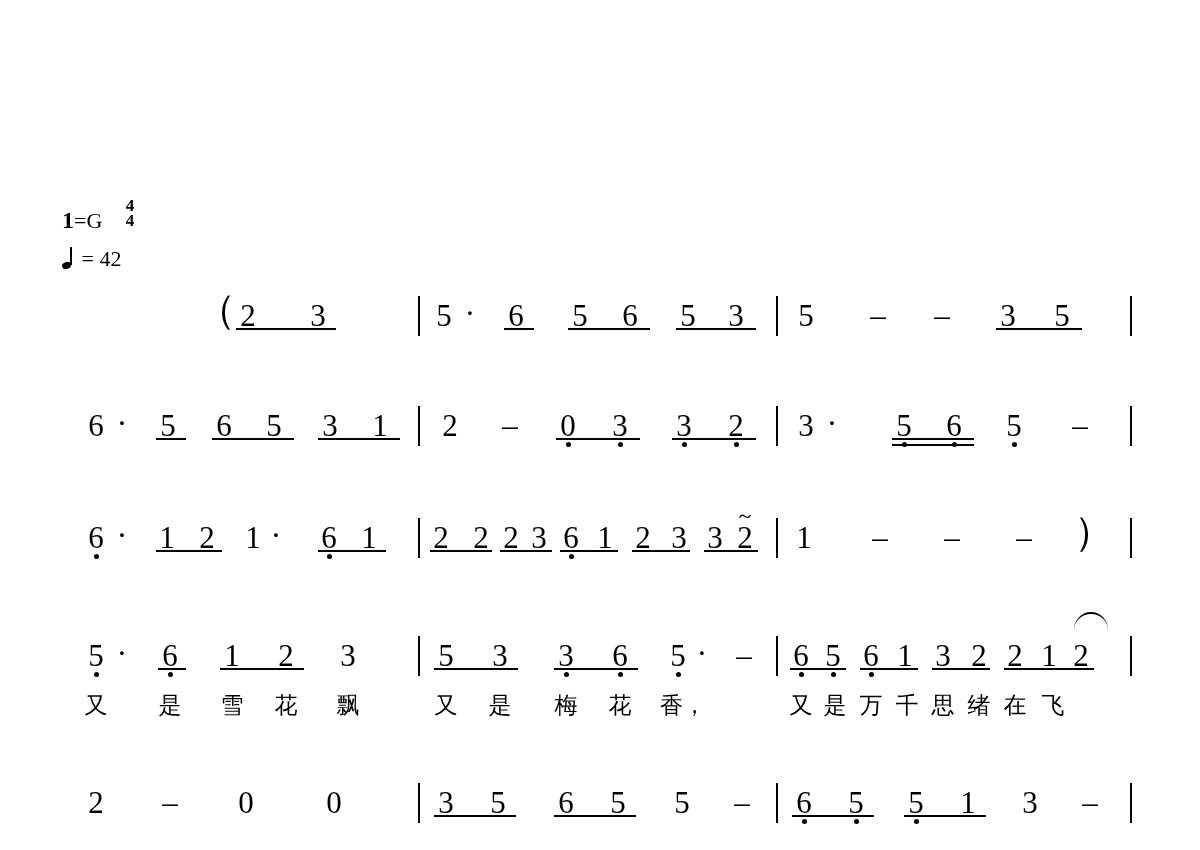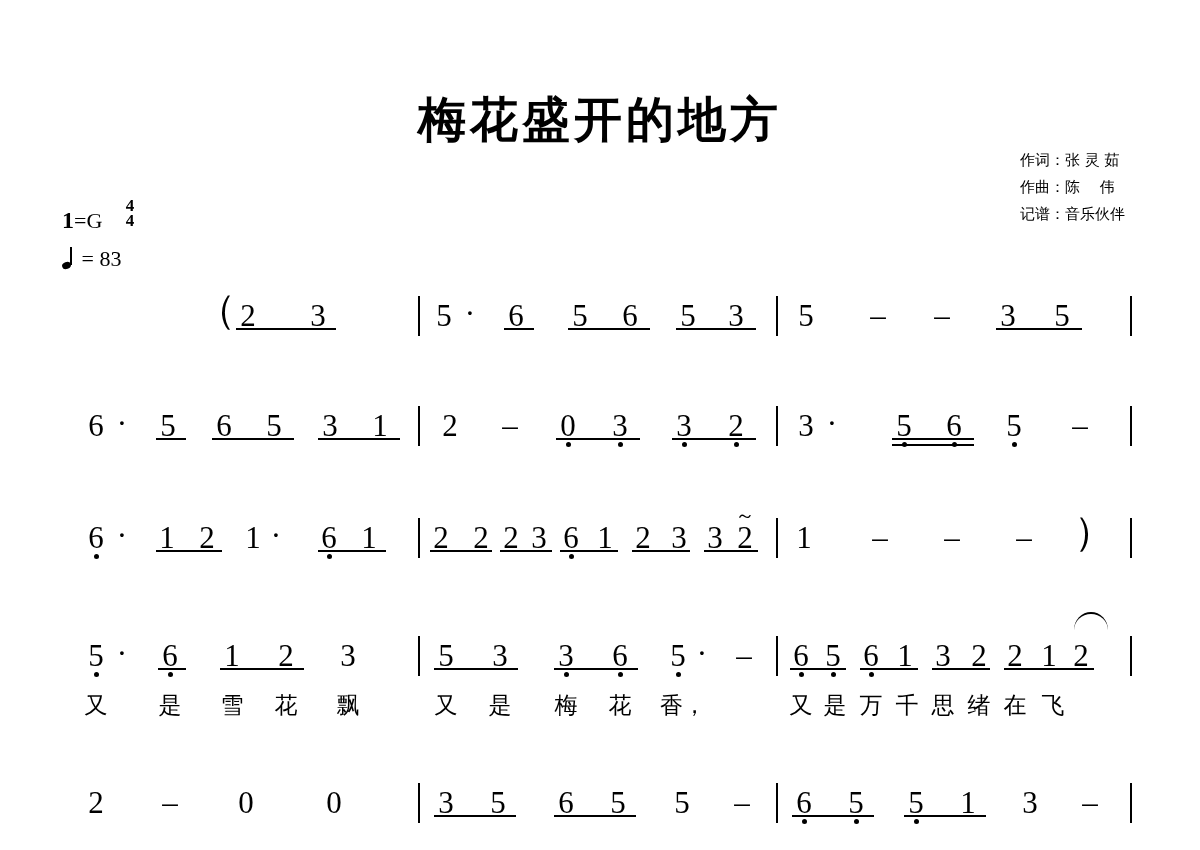--- a/index.html
+++ b/index.html
@@ -207,39 +207,33 @@
     height: 16px;
     border-top: 2px solid #000;
     border-radius: 50% / 100% 100% 0 0;
   }
 </style>
 </head>
 <body>
 
 <div class="sheet">
 
-  <div class="title">梅花盛开的地方</div>
-
-  <div class="credits">
-    <div>作词：张 灵 茹</div>
-    <div>作曲：陈　 伟</div>
-    <div>记谱：音乐伙伴</div>
-  </div>
+
 
   <div class="keyblock">
     <div class="keyline">
       <span class="one">1</span><span>=G</span>
       <span class="meter">
         <span class="num">4</span>
         <span class="den">4</span>
       </span>
     </div>
     <div class="tempo">
       <span class="qnote"></span>
-      <span>= 83</span>
+      <span>= 42</span>
     </div>
   </div>
 
   <div class="row" style="top:298px;">
     <div class="notes">
       <span class="paren" style="left:196px;">（</span>
 
       <span class="n" style="left:228px;width:40px;">2</span>
       <span class="n" style="left:298px;width:40px;">3</span>
       <span class="beam" style="left:236px;width:100px;"></span>

